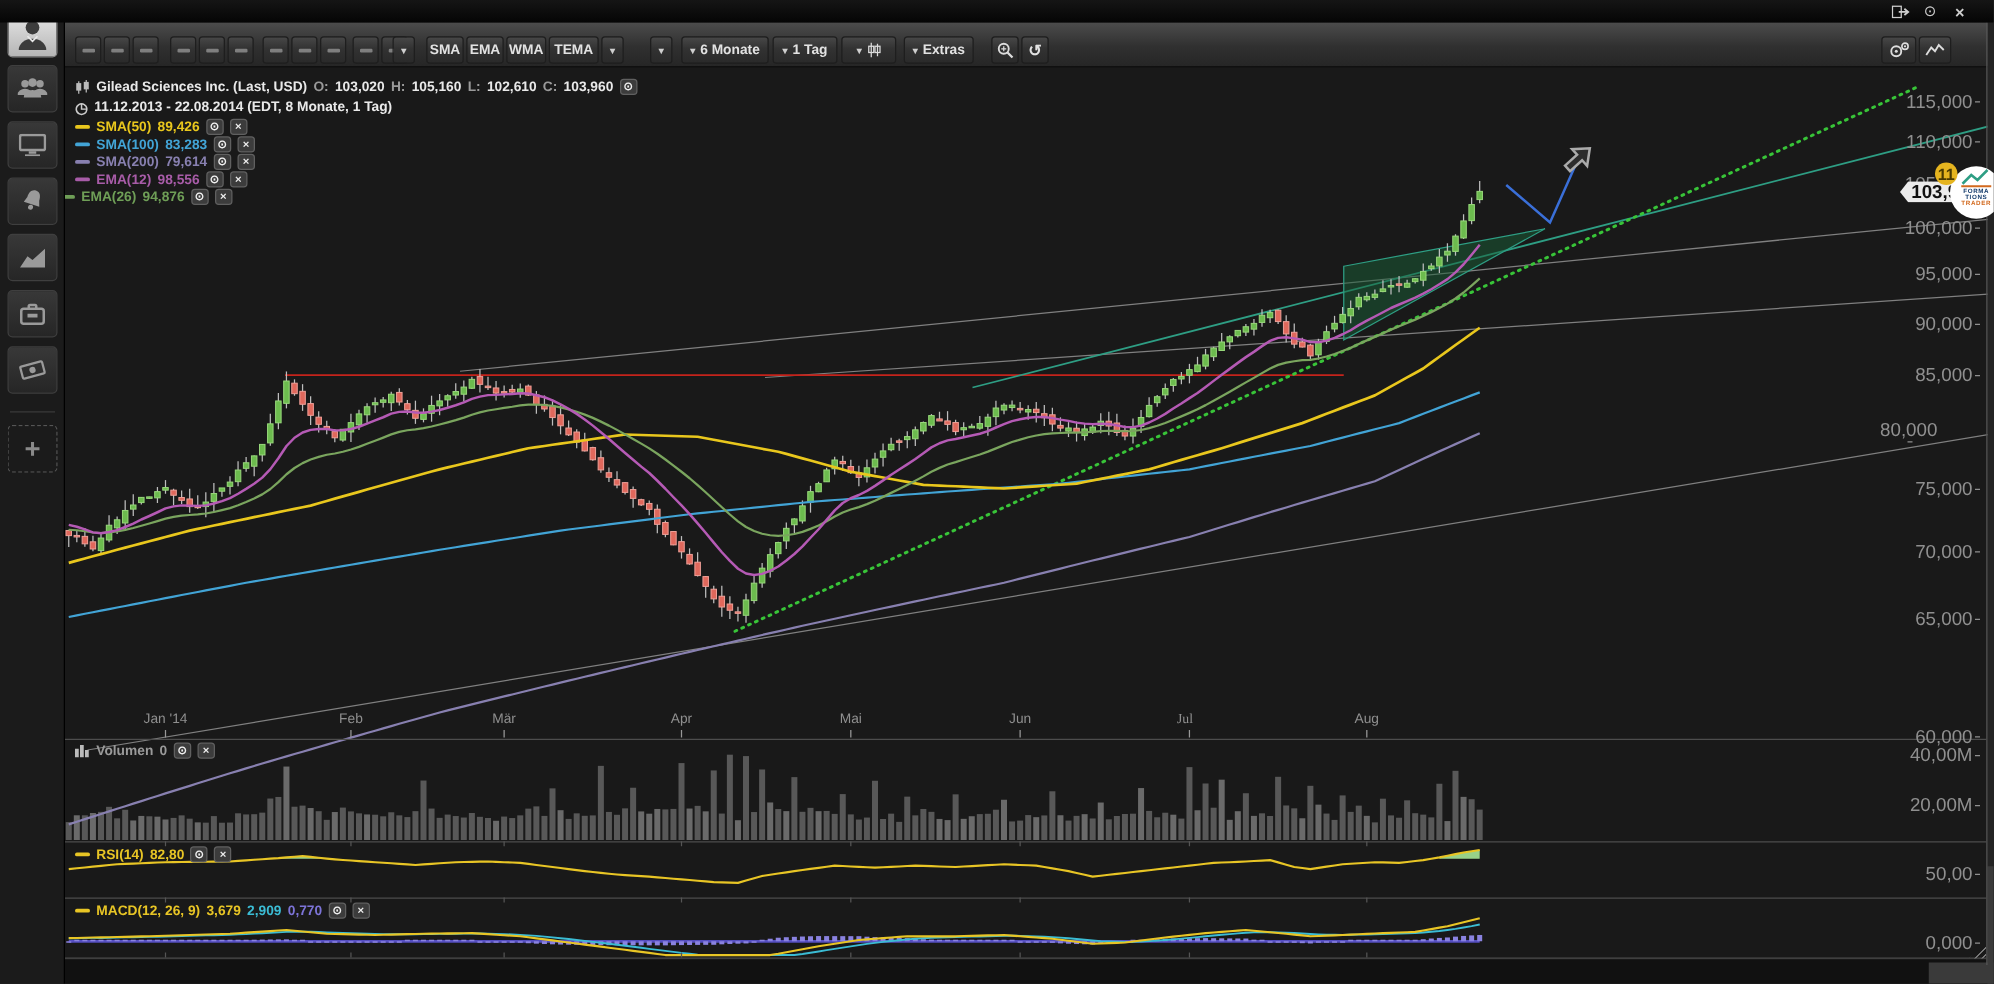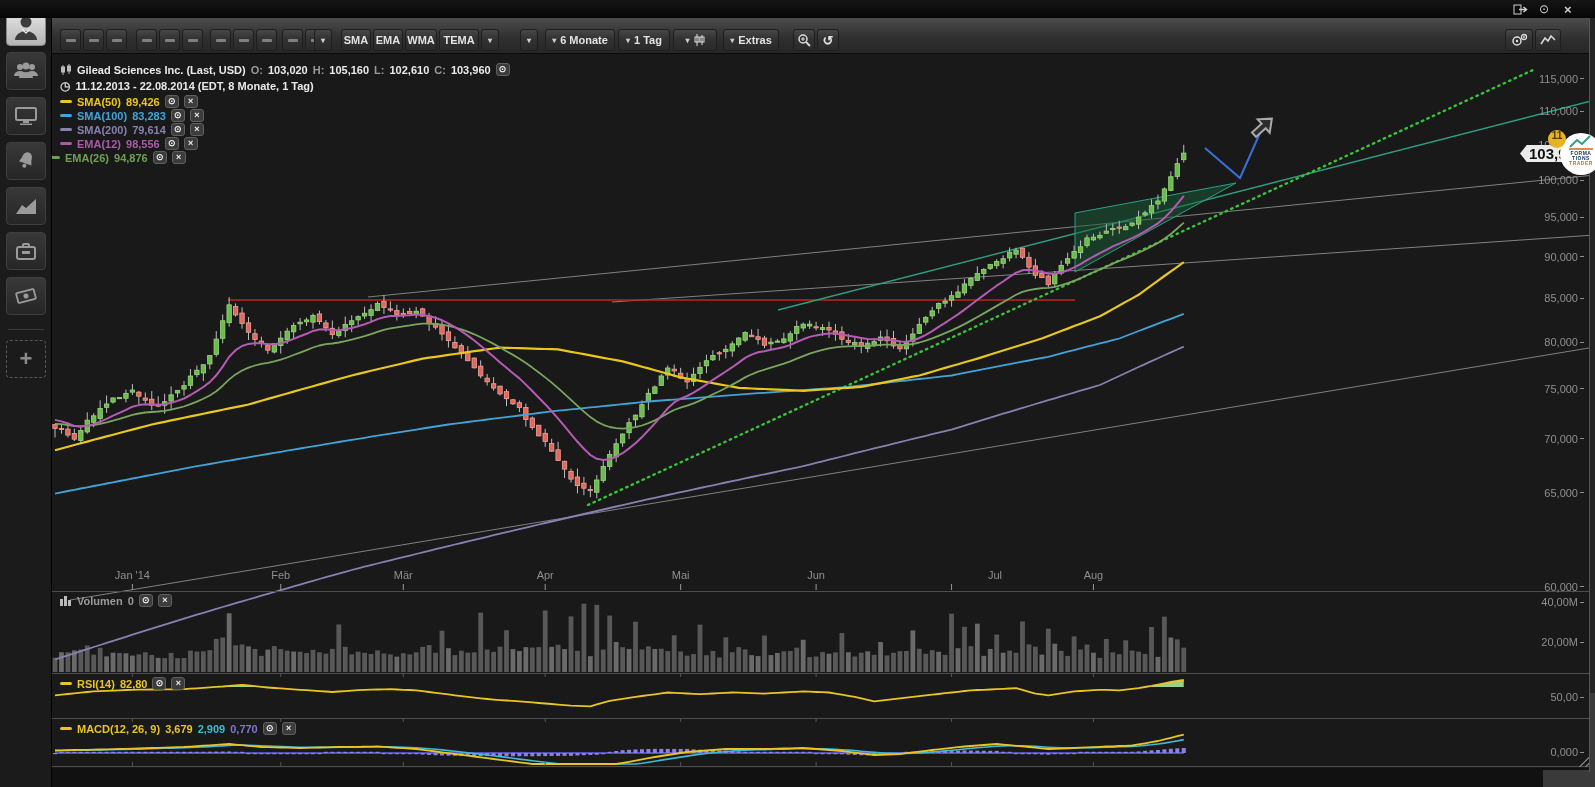--- a/index.html
+++ b/index.html
@@ -41,40 +41,40 @@
   #rightborder { position:absolute; left:1589px; top:18px; width:1px; height:754px;
     background:#565656; z-index:12; }
   #bottomstrip { position:absolute; left:52px; top:768px; width:1538px; height:19px;
     background:#111; z-index:5; }
   .corner { position:absolute; background:#3a3a3a; z-index:6; }
 
   
   #overlays { position:absolute; left:0; top:0; width:1595px; height:725px;
     pointer-events:none; z-index:8; }
   .axlab { position:absolute; left:1470px; width:114px; text-align:right;
-    color:#8f8f8f; font-size:11px; display:flex; justify-content:flex-end; align-items:center; }
+    color:#8f8f8f; font-size:15px; display:flex; justify-content:flex-end; align-items:center; }
   .axlab .tick { display:inline-block; width:4px; height:1px; background:#8f8f8f; margin-left:2px; }
   .mlab { position:absolute; top:569px; width:60px; text-align:center; color:#8f8f8f; font-size:11px; }
 
   .lrow { position:absolute; display:flex; align-items:center; gap:5px;
     font-size:11px; font-weight:bold; pointer-events:auto; }
   .swatch { display:inline-block; width:12px; height:3px; border-radius:2px; }
   .chip { display:inline-flex; align-items:center; justify-content:center;
     width:14px; height:13px; background:#3c3c3c; border:1px solid #606060; border-radius:3px;
     color:#f0f0f0; font-size:9px; font-weight:bold; cursor:pointer; line-height:1; }
   .dimtxt { color:#9a9a9a; } .whitetxt { color:#e9e9e9; }
 
   
   #pricetag { position:absolute; left:1520px; top:145px; width:48px; height:17px;
     background:#ececec; color:#111; font-size:15px; font-weight:bold;
     display:flex; align-items:center; padding-left:9px; z-index:14;
     clip-path:polygon(0 50%, 14% 0, 100% 0, 100% 100%, 14% 100%); }
   #badge { position:absolute; left:1548px; top:130px; width:18px; height:18px; border-radius:50%;
-    background:#e5b41f; color:#4a3a00; font-size:10px; font-weight:bold;
-    display:flex; align-items:flex-start; justify-content:center; z-index:16; }
+    background:#e5b41f; color:#4a3a00; font-size:13px; font-weight:bold;
+    display:flex; align-items:center; justify-content:center; z-index:16; }
   #logo { position:absolute; left:1560px; top:133px; width:42px; height:42px; border-radius:50%;
     background:#fff; z-index:15; overflow:hidden; text-align:center; }
   #logo .ltext { font-size:5px; font-weight:bold; color:#123a6b; line-height:5px; letter-spacing:.5px; }
   #logo .ltext.orange { color:#d2691e; }
 
   
   #usermenu { position:absolute; left:49px; top:4px; width:256px; height:33px;
     background:linear-gradient(#454545,#2e2e2e); border:1px solid #141414; border-radius:5px;
     box-shadow:0 0 0 1px #5a5a5a inset, 0 5px 14px rgba(0,0,0,.8);
     display:flex; align-items:stretch; z-index:40; }
@@ -982,21 +982,21 @@
         <span class="tick"></span>
       </div>
       <div class="axlab" style="top: 250.638px;">
         <span>90,000</span>
         <span class="tick"></span>
       </div>
       <div class="axlab" style="top: 292.078px;">
         <span>85,000</span>
         <span class="tick"></span>
       </div>
-      <div class="axlab" style="top: 336.031px;">
+      <div class="axlab" style="top: 336.031px; flex-direction: column;">
         <span>80,000</span>
         <span class="tick"></span>
       </div>
       <div class="axlab" style="top: 382.821px;">
         <span>75,000</span>
         <span class="tick"></span>
       </div>
       <div class="axlab" style="top: 432.841px;">
         <span>70,000</span>
         <span class="tick"></span>
@@ -1024,21 +1024,21 @@
       <div class="axlab" style="top: 746px;">
         <span>0,000</span>
         <span class="tick"></span>
       </div>
       <div class="mlab" style="left: 102.4px; width: 60px; top: 569px;"><span>Jan '14</span></div>
       <div class="mlab" style="left: 250.75px; width: 60px; top: 569px;"><span>Feb</span></div>
       <div class="mlab" style="left: 373.3px; width: 60px; top: 569px;"><span>Mär</span></div>
       <div class="mlab" style="left: 515.2px; width: 60px; top: 569px;"><span>Apr</span></div>
       <div class="mlab" style="left: 650.65px; width: 60px; top: 569px;"><span>Mai</span></div>
       <div class="mlab" style="left: 786.1px; width: 60px; top: 569px;"><span>Jun</span></div>
-      <div class="mlab" style="left: 965px; width: 60px; top: 569px;"><span>Jul</span></div>
+      <div class="mlab" style="left: 918px; width: 60px; top: 569px; font-family: Liberation Serif, serif;"><span>Jul</span></div>
       <div class="mlab" style="left: 1063.45px; width: 60px; top: 569px;"><span>Aug</span></div>
     </div>
 
   <div id="pricetag">
       <span>103,9</span>
     </div>
   <div id="logo">
     <svg width="42" height="18" style="display:block">
       <polyline points="10,14 17,7 22,11 30,3" stroke="#2e9e84" stroke-width="2" fill="none"></polyline>
       <line x1="9" y1="16" x2="33" y2="16" stroke="#d2691e" stroke-width="1.5"></line>

